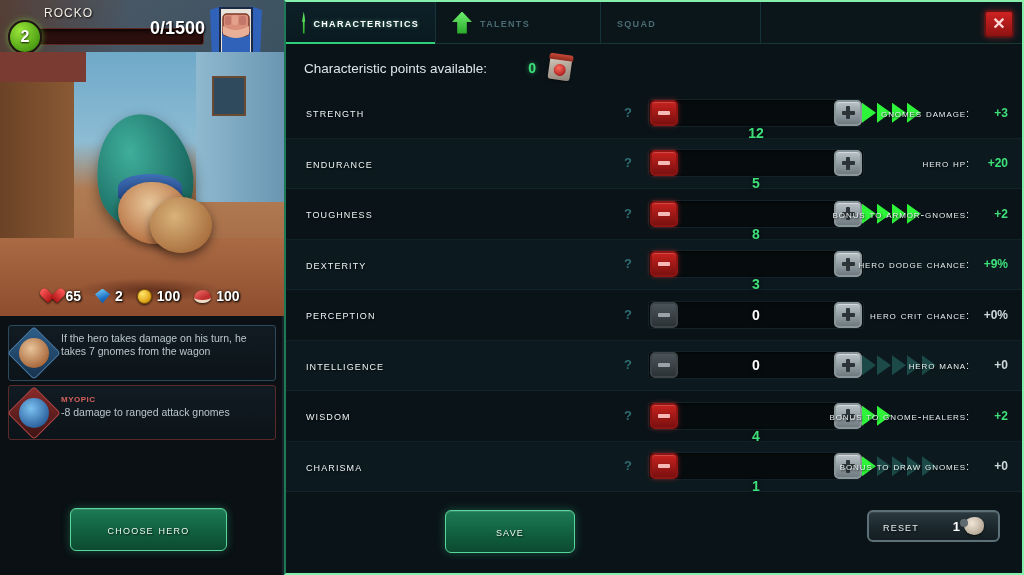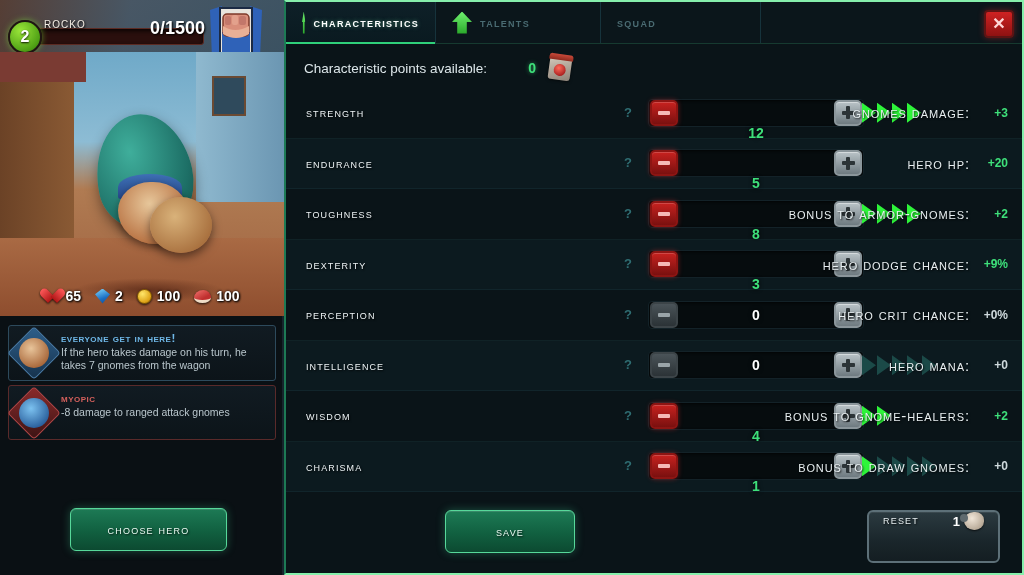--- a/index.html
+++ b/index.html
@@ -32,22 +32,22 @@
     position: absolute; left: 8px; top: 20px; width: 34px; height: 34px; z-index: 6;
     border-radius: 50%;
     background: radial-gradient(circle at 35% 30%, #9ae63a, #4fa015 70%, #2f6a0c 100%);
     border: 2px solid #1e1512;
     box-shadow: 0 0 6px rgba(120,220,60,.6);
     display: flex; align-items: center; justify-content: center;
     color: #ffffff; font-size: 16px; font-weight: bold;
     text-shadow: 0 1px 2px rgba(0,0,0,.9);
   }
   #hero-name {
-    position: absolute; left: 44px; top: 15px; z-index: 5;
-    color: #f2ece3; font-size: 14px; letter-spacing: 1px;
+    position: absolute; left: 44px; top: 2px; z-index: 5;
+    color: #f2ece3; font-size: 17px; letter-spacing: 1px;
     font-variant: small-caps; text-transform: lowercase;
     text-shadow: 1px 1px 2px rgba(0,0,0,.95);
   }
   #xp-bar-wrap {
     position: absolute; left: 32px; top: 28px; width: 172px; height: 17px; z-index: 4;
     background: #2a0f0d;
     border: 1px solid #5c2a22;
     border-radius: 3px;
     box-shadow: inset 0 2px 4px rgba(0,0,0,.8);
   }
@@ -336,45 +336,45 @@
     width: 14px; height: 20px;
     clip-path: polygon(0 0, 100% 50%, 0 100%);
   }
   .arw.on  { background: #2ef53a; filter: drop-shadow(0 0 3px rgba(50,240,60,.55)); }
   .arw.off { background: #1b4a48; }
 
   .stat-bonus {
     position: absolute; right: 14px; display: flex; align-items: center; gap: 12px;
   }
   .bonus-label {
-    color: #e8eff1; font-size: 15px;
+    color: #e8eff1; font-size: 11px;
     font-variant: small-caps; text-transform: lowercase; letter-spacing: .9px;
     text-shadow: 1px 1px 2px rgba(0,0,0,.85);
   }
   .bonus-value {
     font-size: 12px; font-weight: bold; min-width: 26px; text-align: right;
   }
   .bonus-value.good { color: #3ee07a; }
   .bonus-value.none { color: #cfd9dc; }
 
   
   #save-btn {
     position: absolute; left: 159px; top: 508px; width: 130px; height: 43px;
     background: linear-gradient(180deg,#1d7a55 0%, #116040 55%, #0c4a31 100%);
     border: 1px solid #57d89a; border-radius: 6px;
     box-shadow: 0 0 8px rgba(60,200,140,.35), inset 0 1px 0 rgba(255,255,255,.12);
     display:flex; align-items:center; justify-content:center;
     color:#eafaf2; font-size:13px; font-variant:small-caps; text-transform:lowercase;
     letter-spacing:1.2px; text-shadow:1px 1px 2px rgba(0,0,0,.8); cursor:pointer;
   }
   #reset-btn {
-    position: absolute; left: 581px; top: 508px; width: 133px; height: 53px;
+    position: absolute; left: 581px; top: 508px; width: 133px; height: 32px;
     background: linear-gradient(180deg,#2b3a40 0%, #1a262b 60%, #141e22 100%);
     border: 2px solid #5d7078; border-radius: 6px;
-    display:flex; align-items:flex-start; justify-content:space-between;
+    display:flex; align-items:center; justify-content:space-between;
     padding: 0 14px; cursor:pointer;
     box-shadow: inset 0 1px 0 rgba(255,255,255,.08);
   }
   #reset-label {
     color:#e6eef0; font-size:13px; font-variant:small-caps; text-transform:lowercase;
     letter-spacing:1.2px; text-shadow:1px 1px 2px rgba(0,0,0,.8);
   }
   #reset-cost-wrap { display:flex; align-items:center; gap:4px; }
   #reset-cost { color:#ffffff; font-size:13px; font-weight:bold; }
   #reset-cost-icon {
@@ -449,21 +449,20 @@
         <span class="icon-meat"></span>
         <span class="res-val">100</span>
       </div>
     </div>
 
     <div class="perk-card" id="perk-0">
       <div class="perk-icon">
         <div class="perk-icon-inner"></div>
       </div>
       <div class="perk-body">
-        <div class="perk-title">Everyone get in here!</div>
         <div class="perk-desc">If the hero takes damage on his turn, he takes 7 gnomes from the wagon</div>
       </div>
     </div>
 
     <div class="perk-card" id="perk-1">
       <div class="perk-icon">
         <div class="perk-icon-inner"></div>
       </div>
       <div class="perk-body">
         <div class="perk-title">Myopic</div>

